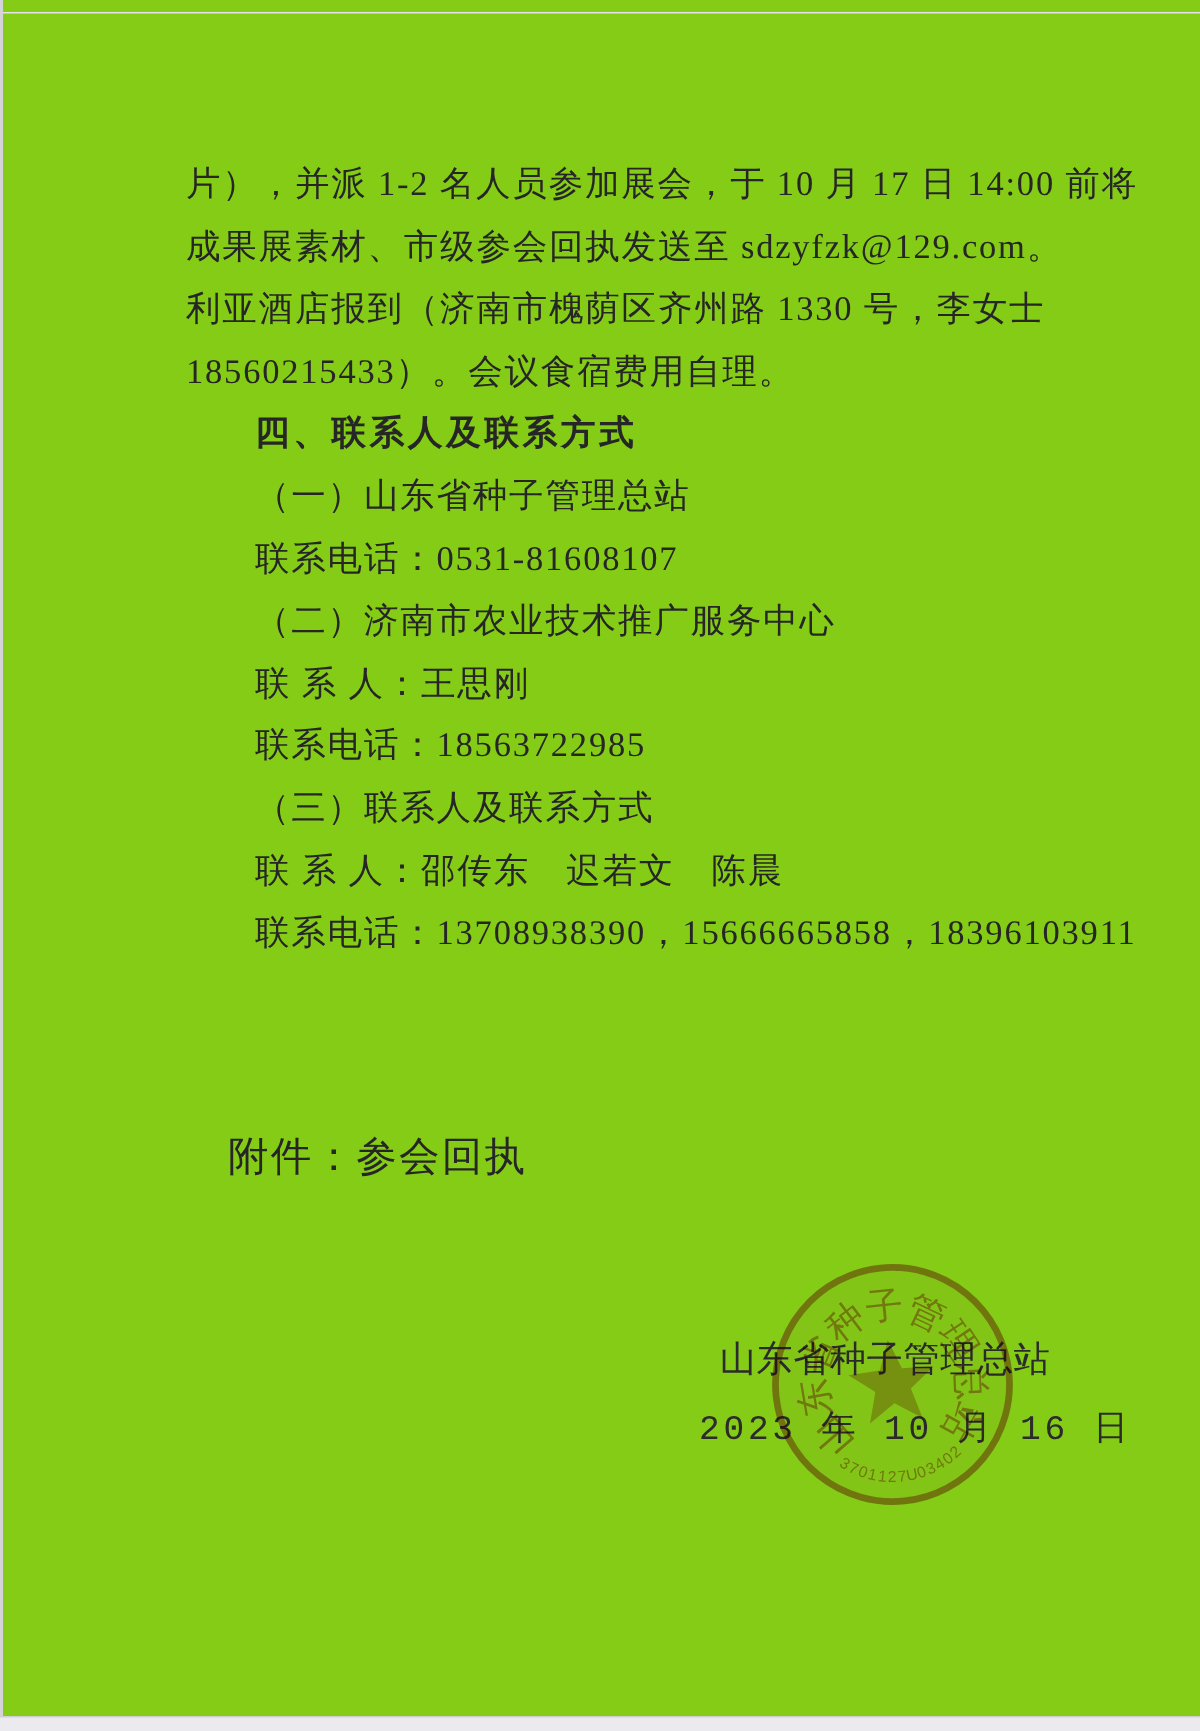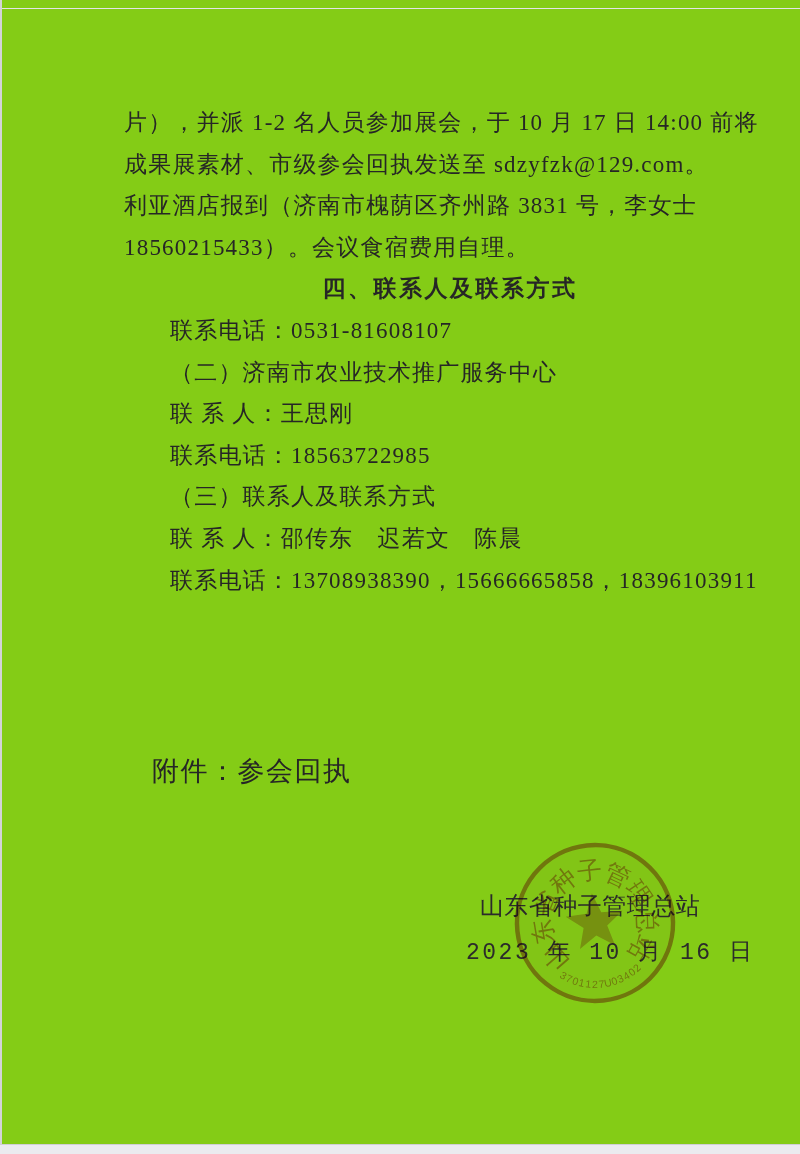--- a/index.html
+++ b/index.html
@@ -31,21 +31,21 @@
     color: #262626;
   }
   .line {
     height: 41.6px; line-height: 41.6px;
     font-size: 23px; letter-spacing: 1.2px;
     white-space: nowrap;
   }
   .indent { padding-left: 46px; }
   .heading {
     font-family: "Liberation Sans", "DejaVu Sans", sans-serif;
-    font-weight: 700; letter-spacing: 2.5px; font-size: 23px; text-align: center;
+    font-weight: 700; letter-spacing: 2.5px; font-size: 23px;
   }
   .attachment-line {
     position: absolute; left: 152px; top: 756px;
     font-size: 27px; letter-spacing: 1.5px; color: #262626;
     line-height: 30px; white-space: nowrap;
   }
   .signature {
     position: absolute; left: 466px; top: 890px; width: 248px;
     text-align: center; color: #2b2b2b; z-index: 2;
   }
@@ -68,23 +68,24 @@
 </head>
 <body>
 
 <div class="page">
   <div class="edge-top"></div>
   <div class="edge-left"></div>
 
   <div class="doc-lines">
     <div class="line">片），并派 1-2 名人员参加展会，于 10 月 17 日 14:00 前将</div>
     <div class="line">成果展素材、市级参会回执发送至 sdzyfzk@129.com。</div>
-    <div class="line">利亚酒店报到（济南市槐荫区齐州路 3831 号，李女士</div>
+    <div class="line">利亚酒店报到（济南市槐荫区齐州路 1330 号，李女士</div>
     <div class="line">18560215433）。会议食宿费用自理。</div>
     <div class="line indent heading">四、联系人及联系方式</div>
+    <div class="line indent">（一）山东省种子管理总站</div>
     <div class="line indent">联系电话：0531-81608107</div>
     <div class="line indent">（二）济南市农业技术推广服务中心</div>
     <div class="line indent">联 系 人：王思刚</div>
     <div class="line indent">联系电话：18563722985</div>
     <div class="line indent">（三）联系人及联系方式</div>
     <div class="line indent">联 系 人：邵传东　迟若文　陈晨</div>
     <div class="line indent">联系电话：13708938390，15666665858，18396103911</div>
   </div>
 
   <div class="attachment-line">附件：参会回执</div>

